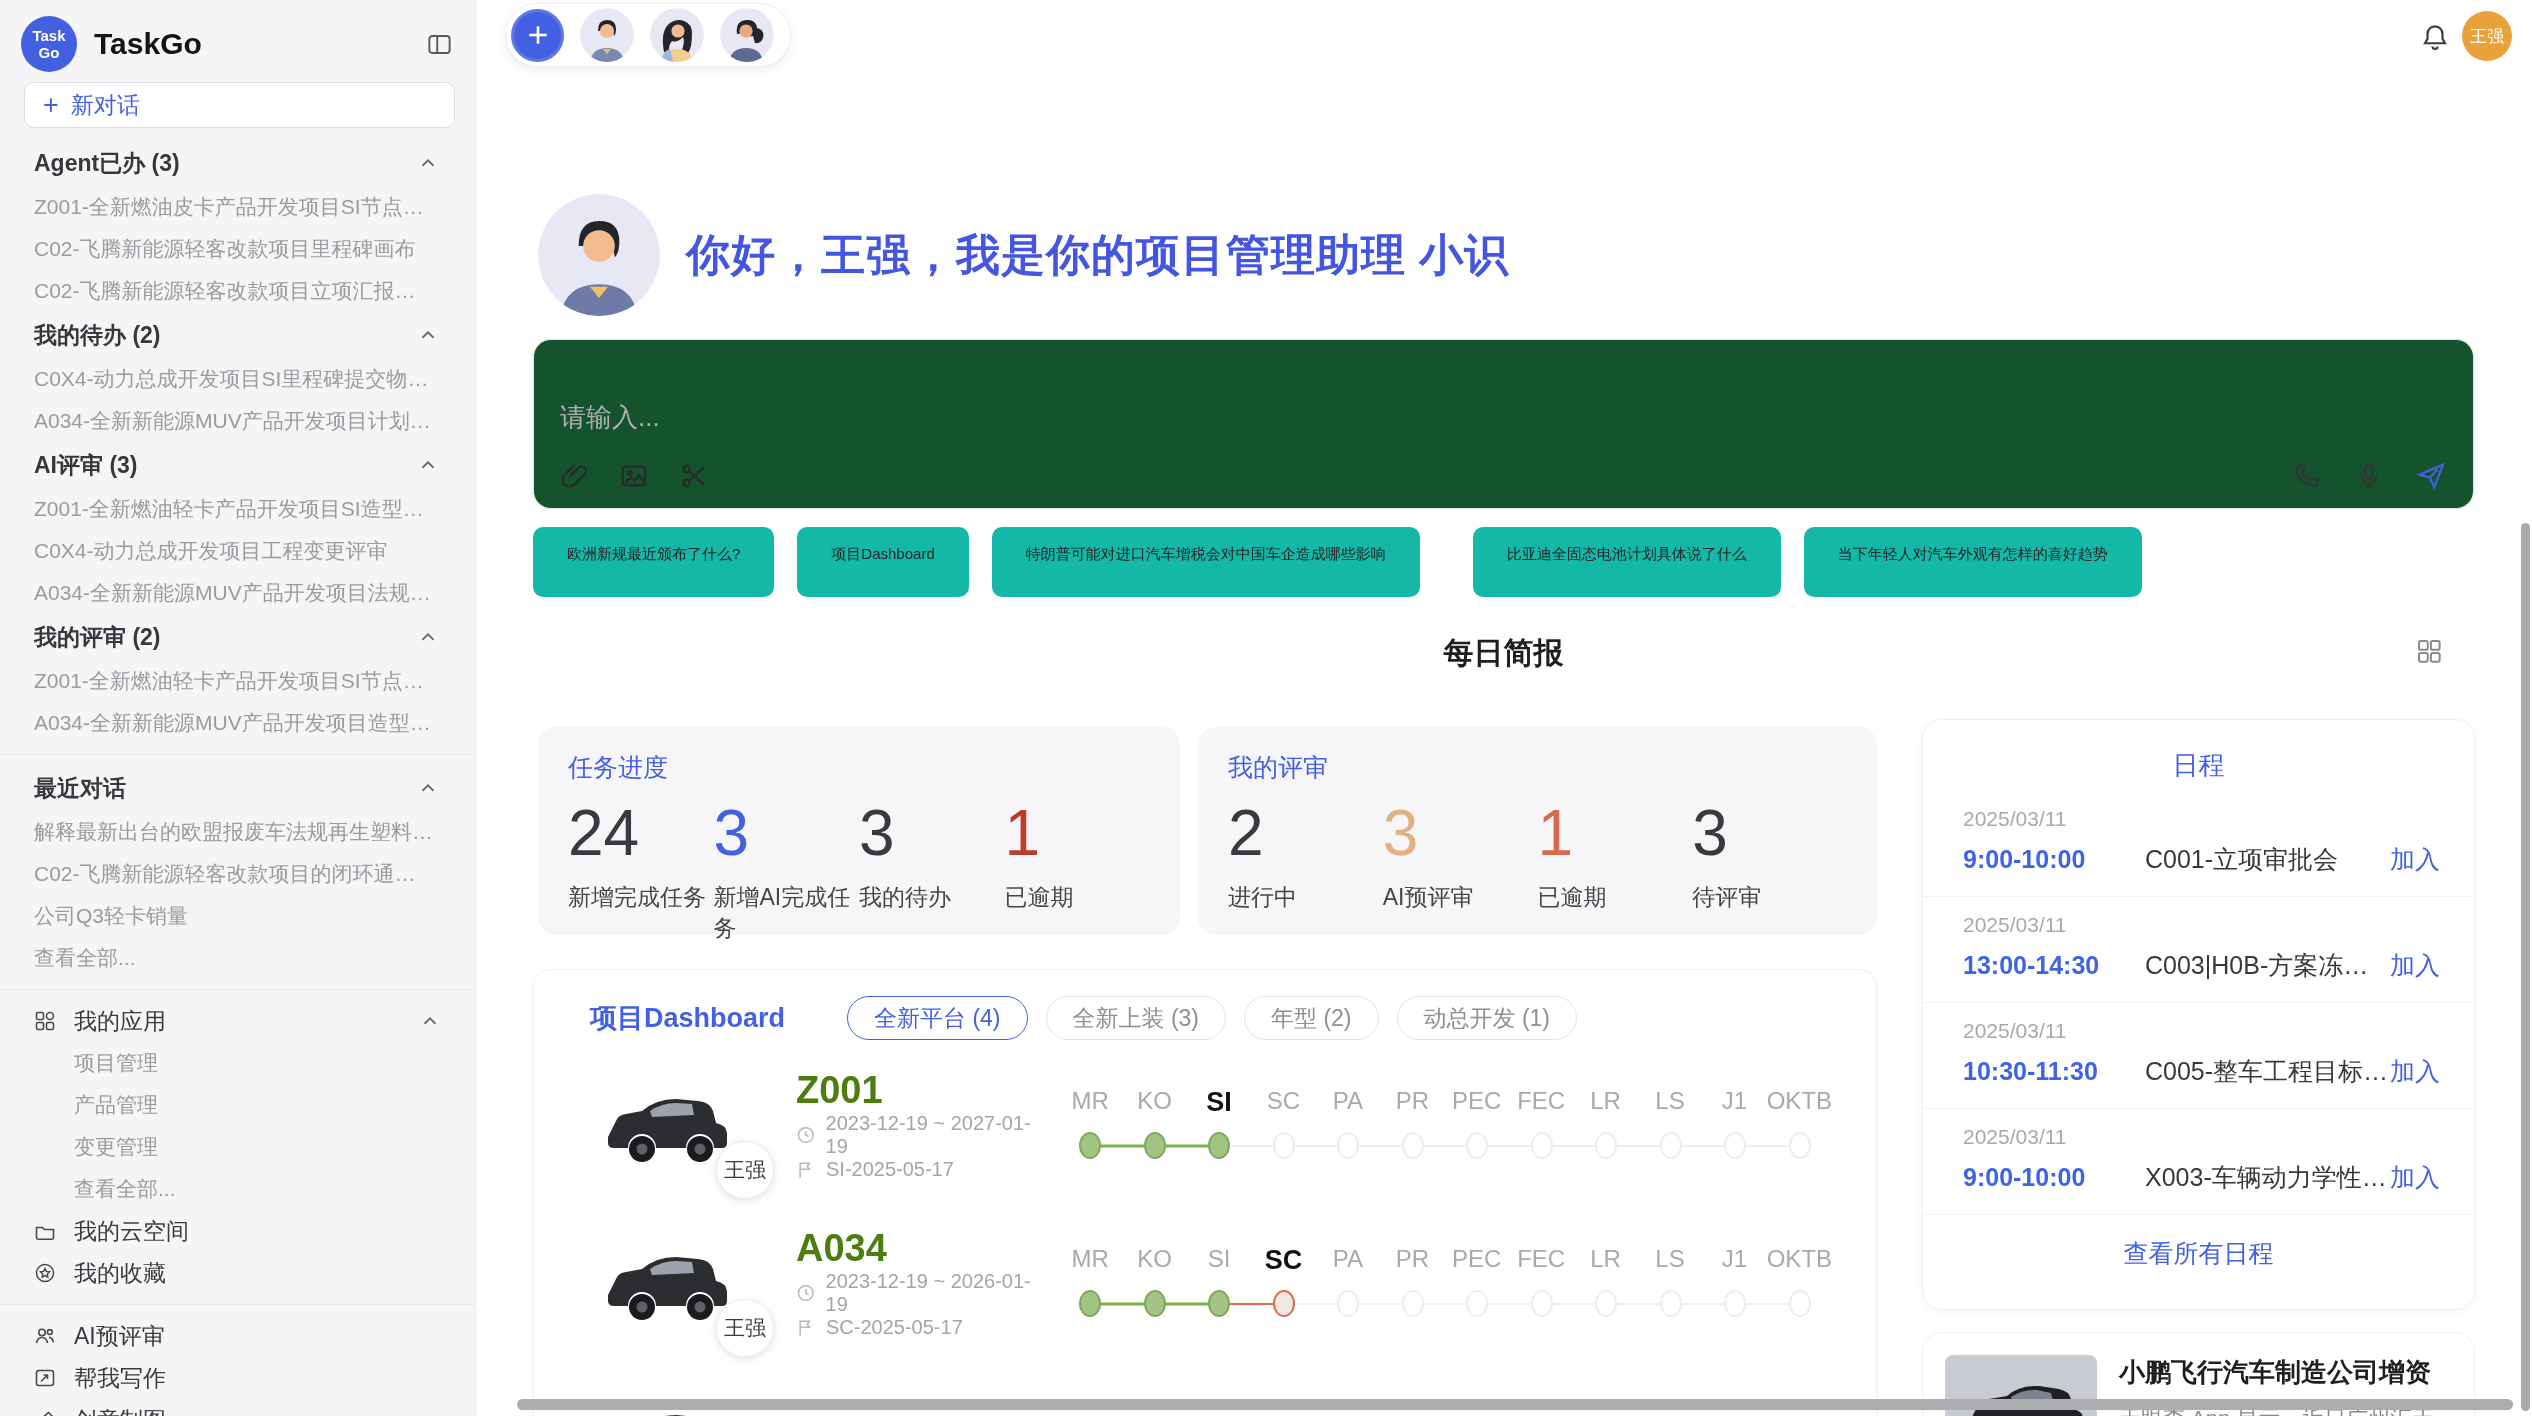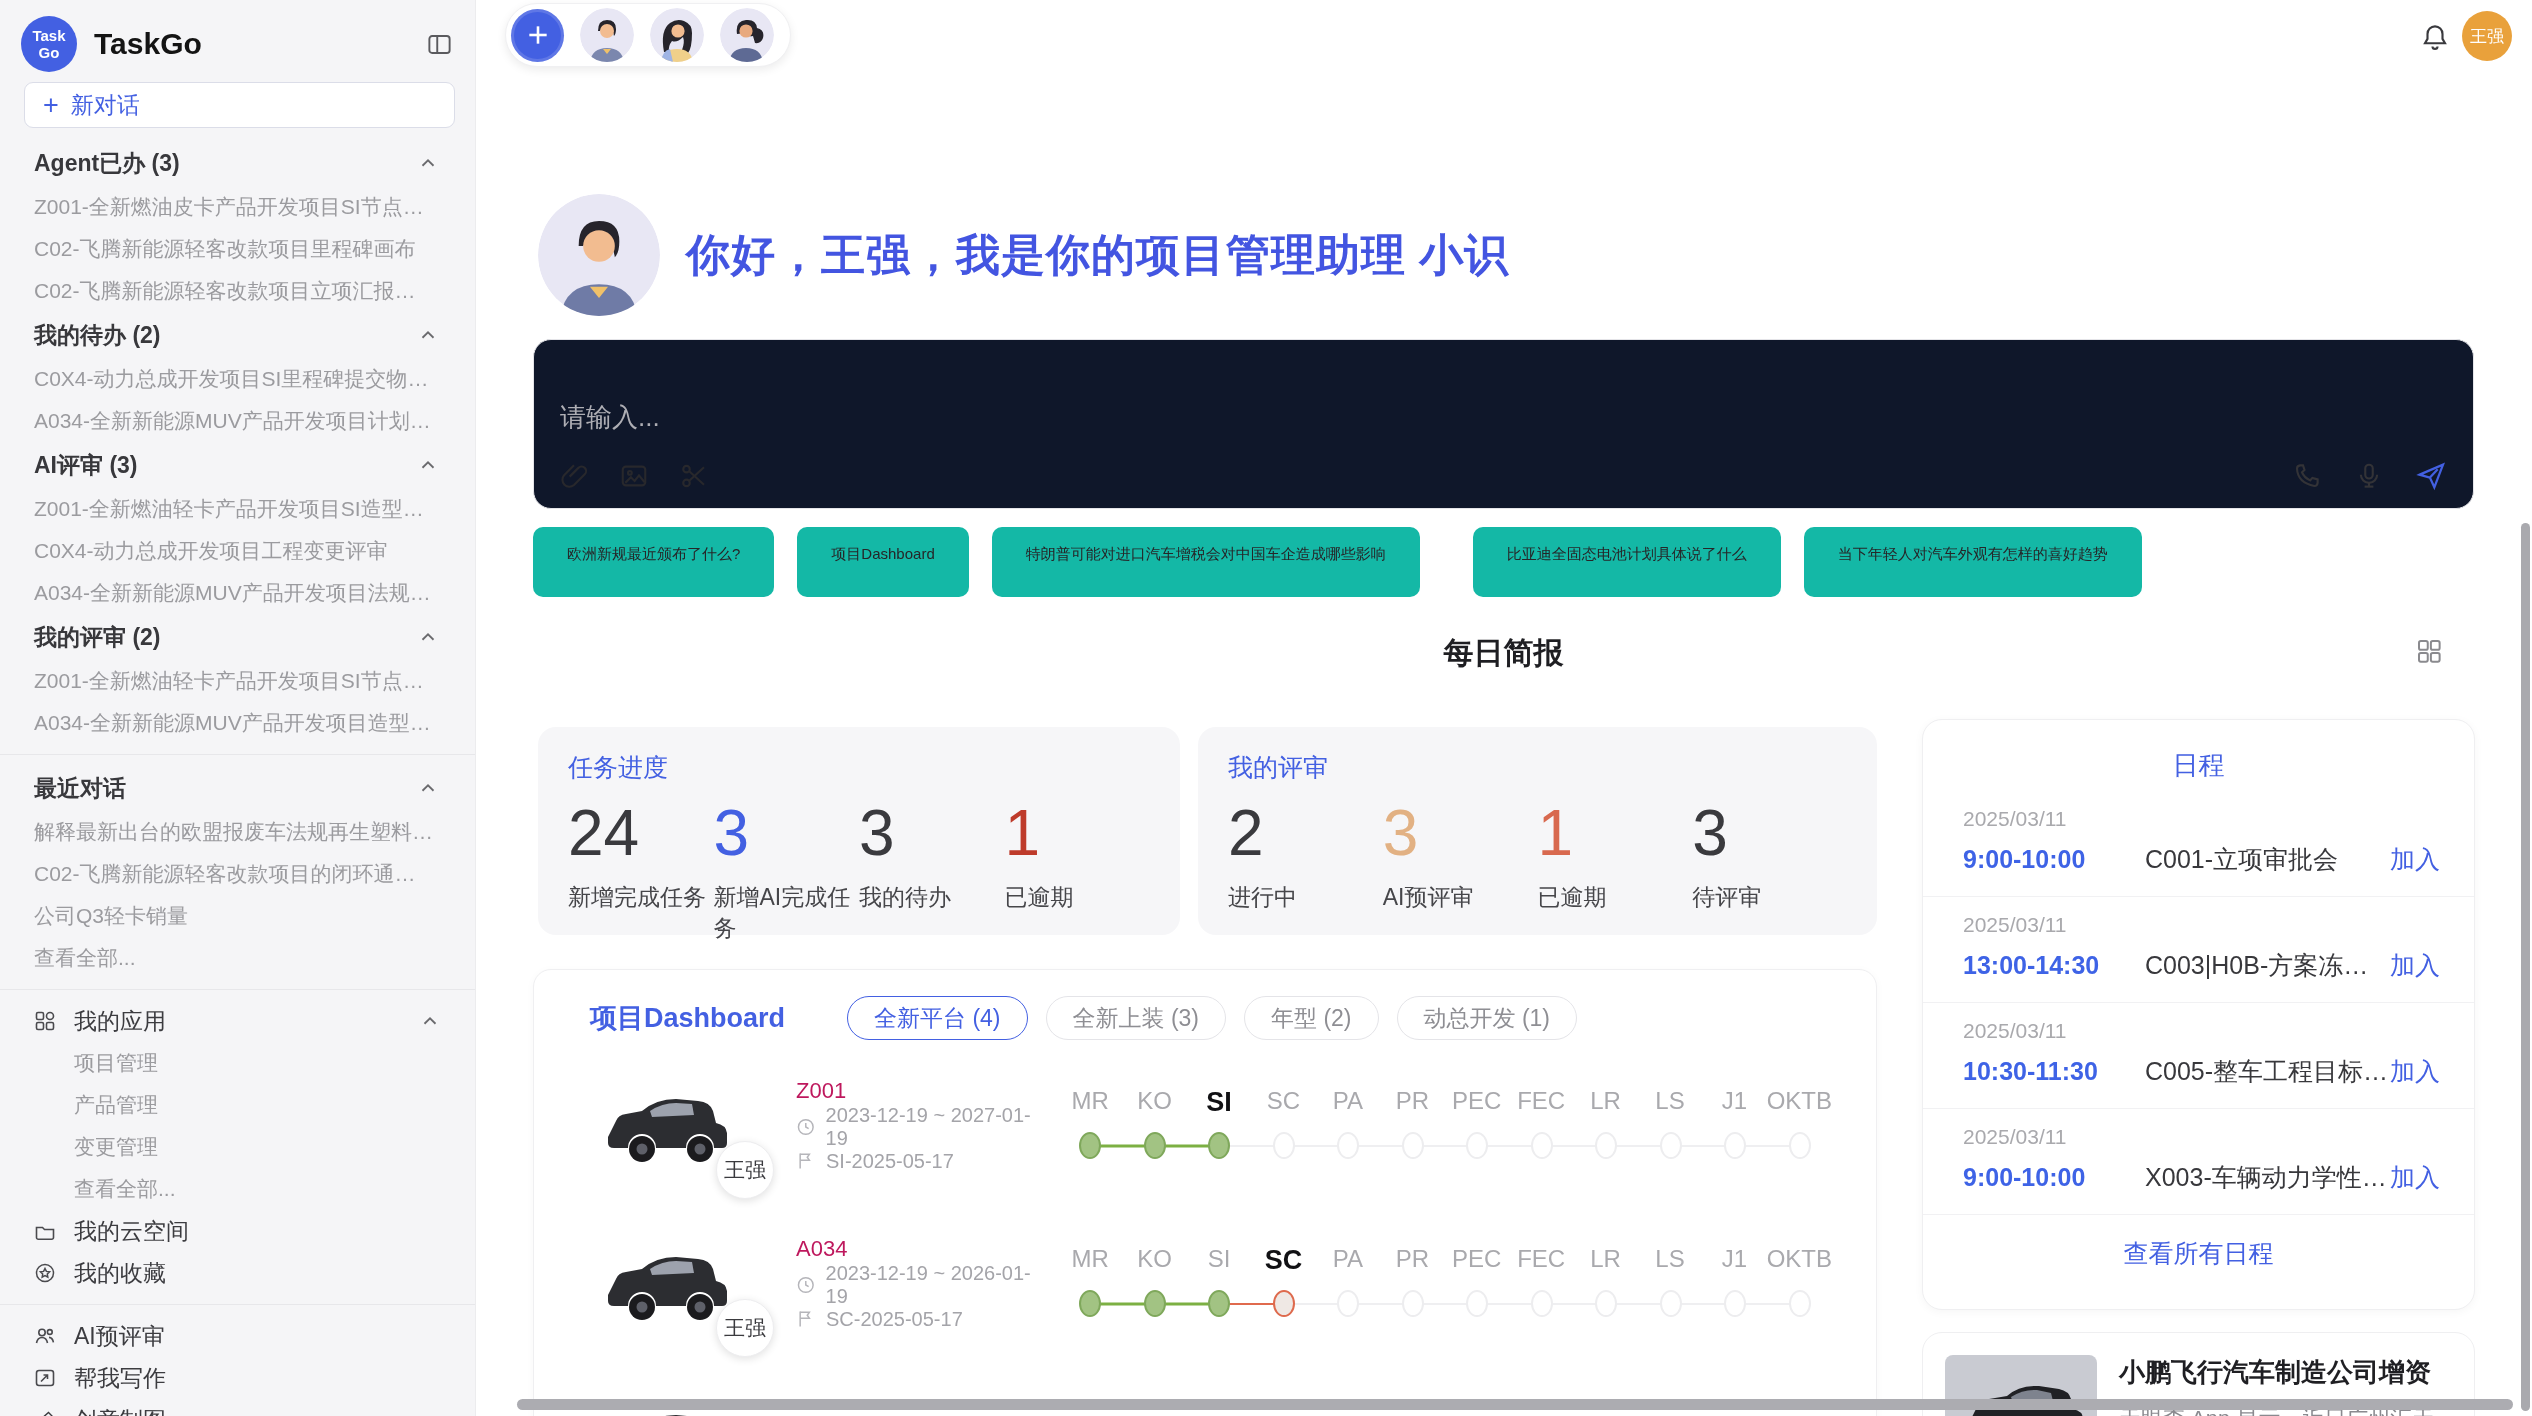--- a/index.html
+++ b/index.html
@@ -45,21 +45,21 @@
     border-radius:50%; background:#E9A13B; color:#fff; font-size:17px; display:flex;
     align-items:center; justify-content:center; cursor:pointer; }
 
   
   .greet { position:absolute; left:538px; top:194px; display:flex; align-items:center; gap:26px; }
   .avatar-xl { width:122px; height:122px; border-radius:50%; overflow:hidden; }
   .greet-text { font-size:44px; font-weight:bold; color:#4355E1; letter-spacing:1px; }
 
   
   .composer { position:absolute; left:533px; top:339px; width:1941px; height:170px;
-    border:1px solid #E4E4E8; border-radius:18px; background:#0f172a; padding:60px 26px 16px 26px; }
+    border:1px solid #E4E4E8; border-radius:18px; background:#14532d; padding:60px 26px 16px 26px; }
   .composer .ph { font-size:26px; color:#AEAEB4; }
   .comp-icons { position:absolute; left:22px; bottom:14px; display:flex; gap:24px; align-items:center; }
   .comp-icons-r { position:absolute; right:24px; bottom:14px; display:flex; gap:26px; align-items:center; }
   .icon-btn { width:36px; height:36px; display:flex; align-items:center; justify-content:center; cursor:pointer; }
 
   
   .chips { position:absolute; left:533px; top:527px; width:1990px; display:flex; gap:23px; }
   .chip { height:70px; line-height:54px; background:#14b8a6; border-radius:10px;
     padding:0 34px; font-size:15px; color:#262628; white-space:nowrap; cursor:pointer; }
   .chip.gap { margin-left:30px; }
@@ -93,21 +93,21 @@
     color:#8E8E93; background:#fff; border:1px solid #E4E4E8; white-space:nowrap; cursor:pointer; }
   .tab.active { color:#4360E2; border:1.5px solid #4360E2; }
   .proj-row { display:flex; align-items:center; height:158px; padding:0 44px 0 60px; }
   .proj-media { position:relative; width:140px; height:96px; flex:none; }
   .proj-media svg { border-radius:4px; }
   .owner-badge { position:absolute; right:-40px; bottom:-26px; width:58px; height:58px;
     border-radius:50%; background:#fff; border:1px solid #EDEDEF;
     box-shadow:0 2px 8px rgba(0,0,0,.12); display:flex; align-items:center;
     justify-content:center; font-size:21px; color:#3A3A3E; }
   .proj-info { width:252px; margin-left:62px; flex:none; }
-  .proj-name { font-size:22px; font-weight:normal; color:#be185d; }
+  .proj-name { font-size:38px; font-weight:bold; color:#4d7c0f; }
   .proj-meta { display:flex; align-items:center; gap:10px; margin-top:0;
     font-size:20px; color:#A4A4A9; }
   .timeline { flex:1; margin:0 0 0 10px; }
   .tl-labels { display:flex; }
   .ml { flex:1; text-align:center; font-size:24px; color:#A9A9AD; }
   .ml.current { color:#111114; font-weight:bold; font-size:27px; }
   .tl-dots { position:relative; display:flex; height:36px; margin-top:10px; }
   .tl-line { position:absolute; top:50%; height:2px; background:#EFEFF1;
     left:4.17%; right:4.17%; transform:translateY(-50%); }
   .tl-line.g { left:4.17%; right:auto; width:16.67%; height:3px; background:#7CB043; z-index:1; }

